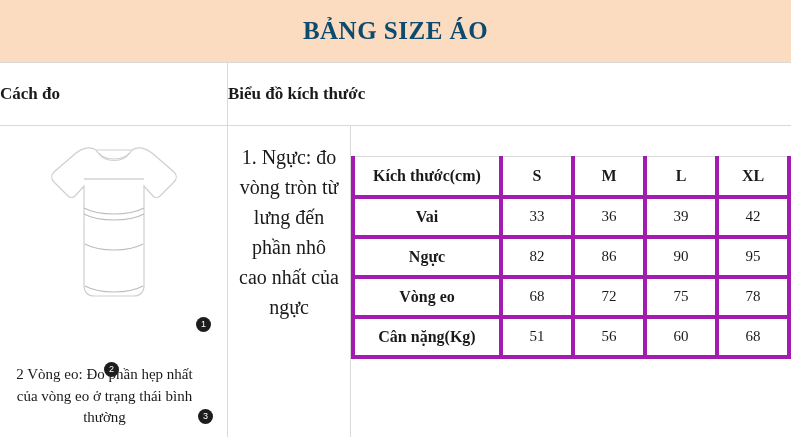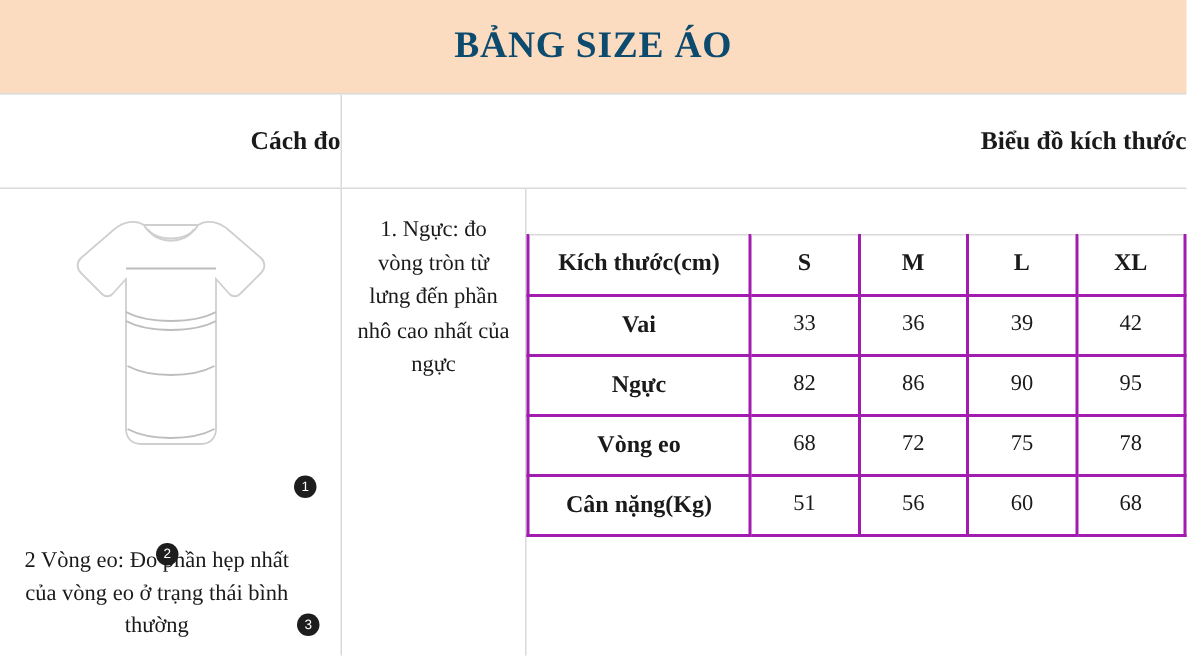--- a/index.html
+++ b/index.html
@@ -40,29 +40,29 @@
     display: flex;
     height: 64px;
     border-top: 1px solid #d9d9d9;
     border-bottom: 1px solid #d9d9d9;
     box-sizing: border-box;
   }
   .header-left {
     width: 228px;
     display: flex;
     align-items: center;
-    justify-content: flex-end;
+    justify-content: flex-start;
     border-right: 1px solid #d9d9d9;
     box-sizing: border-box;
   }
   .header-right {
     flex: 1;
     display: flex;
     align-items: center;
-    justify-content: flex-end;
+    justify-content: flex-start;
     box-sizing: border-box;
   }
   .header-text {
     font-size: 17px;
     font-weight: bold;
   }
   
   .body-row {
     display: flex;
     height: 311px;
@@ -108,36 +108,36 @@
     line-height: 1;
   }
   .badge-1 { left: 196px; top: 191px; }
   .badge-2 { left: 104px; top: 236px; }
   .badge-3 { left: 198px; top: 283px; }
   .col-note {
     width: 123px;
     border-right: 1px solid #d9d9d9;
     box-sizing: border-box;
     padding: 16px 10px 0 10px;
-    font-size: 15px;
+    font-size: 20px;
     line-height: 1.5;
     text-align: center;
   }
   .col-table {
     flex: 1;
     box-sizing: border-box;
     padding-top: 30px;
   }
   table.size-table {
     width: 100%;
     border-collapse: collapse;
     table-layout: fixed;
   }
   table.size-table td, table.size-table th {
-    border: 2px solid #a21caf;
+    border: 4px solid #a21caf;
     height: 40px;
     text-align: center;
     vertical-align: middle;
     font-size: 16px;
     box-sizing: border-box;
   }
   table.size-table tr:first-child td,
   table.size-table tr:first-child th {
     border-top: 1px solid #d9d9d9;
   }

